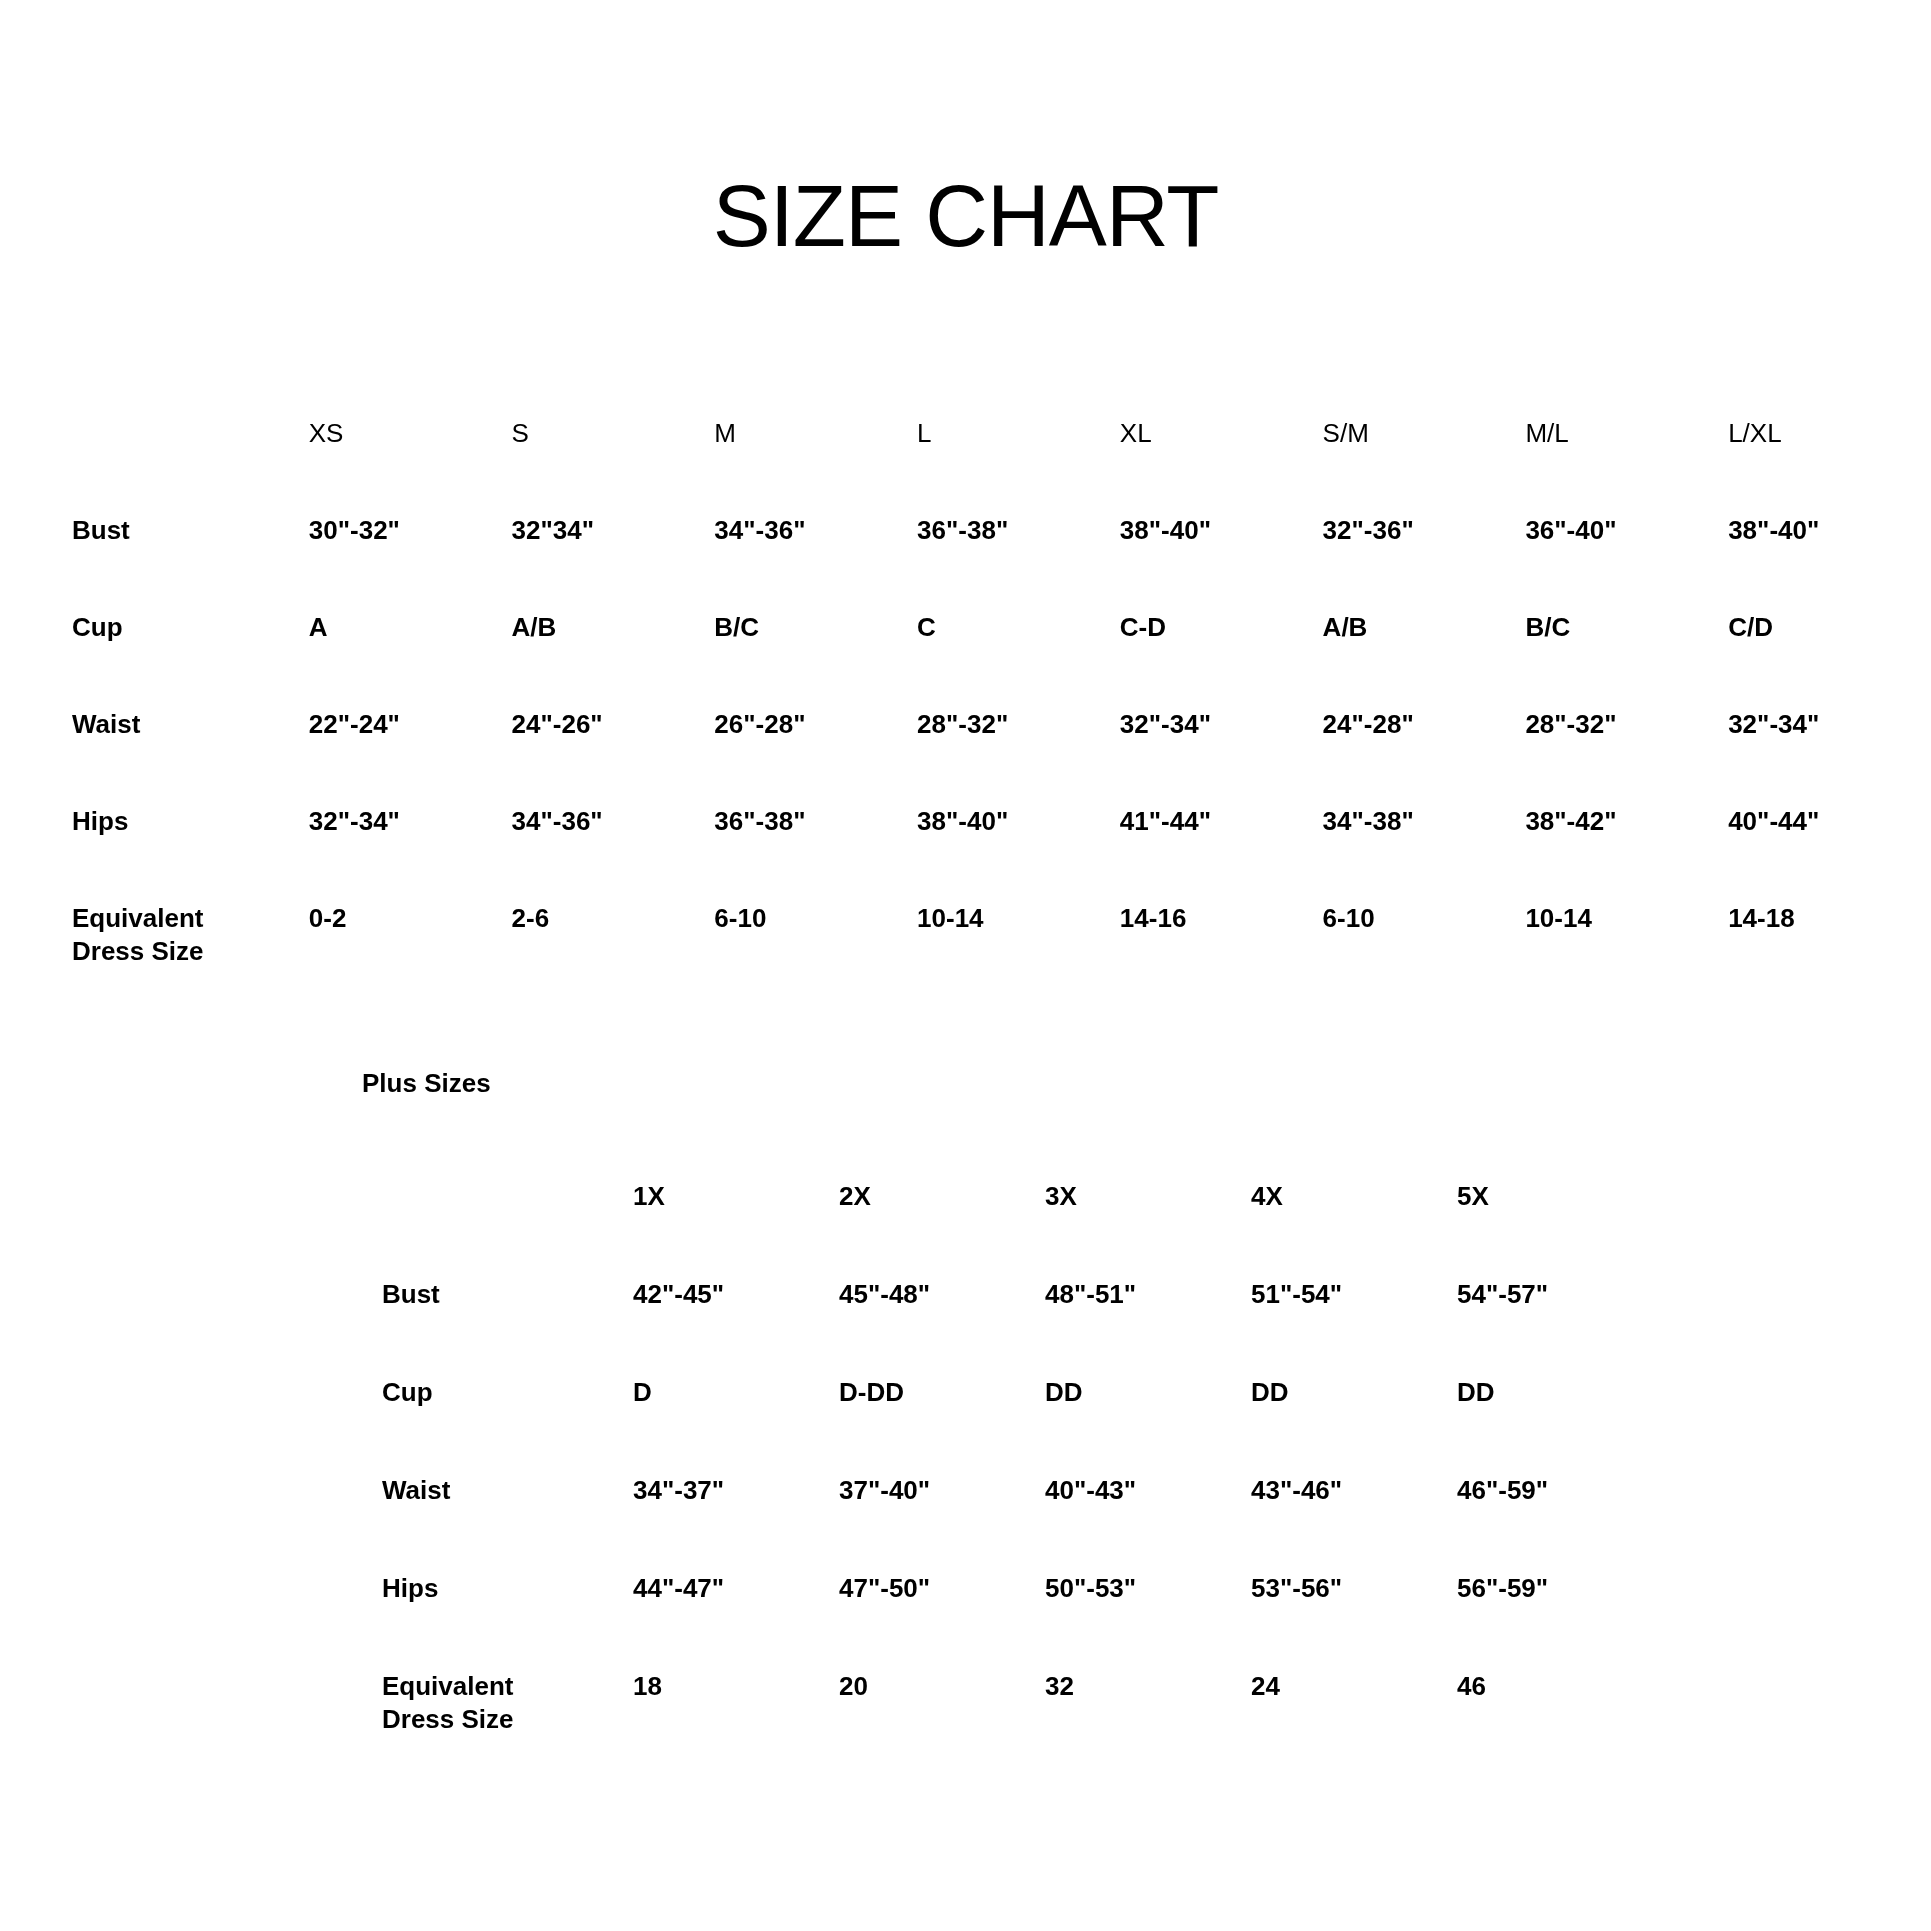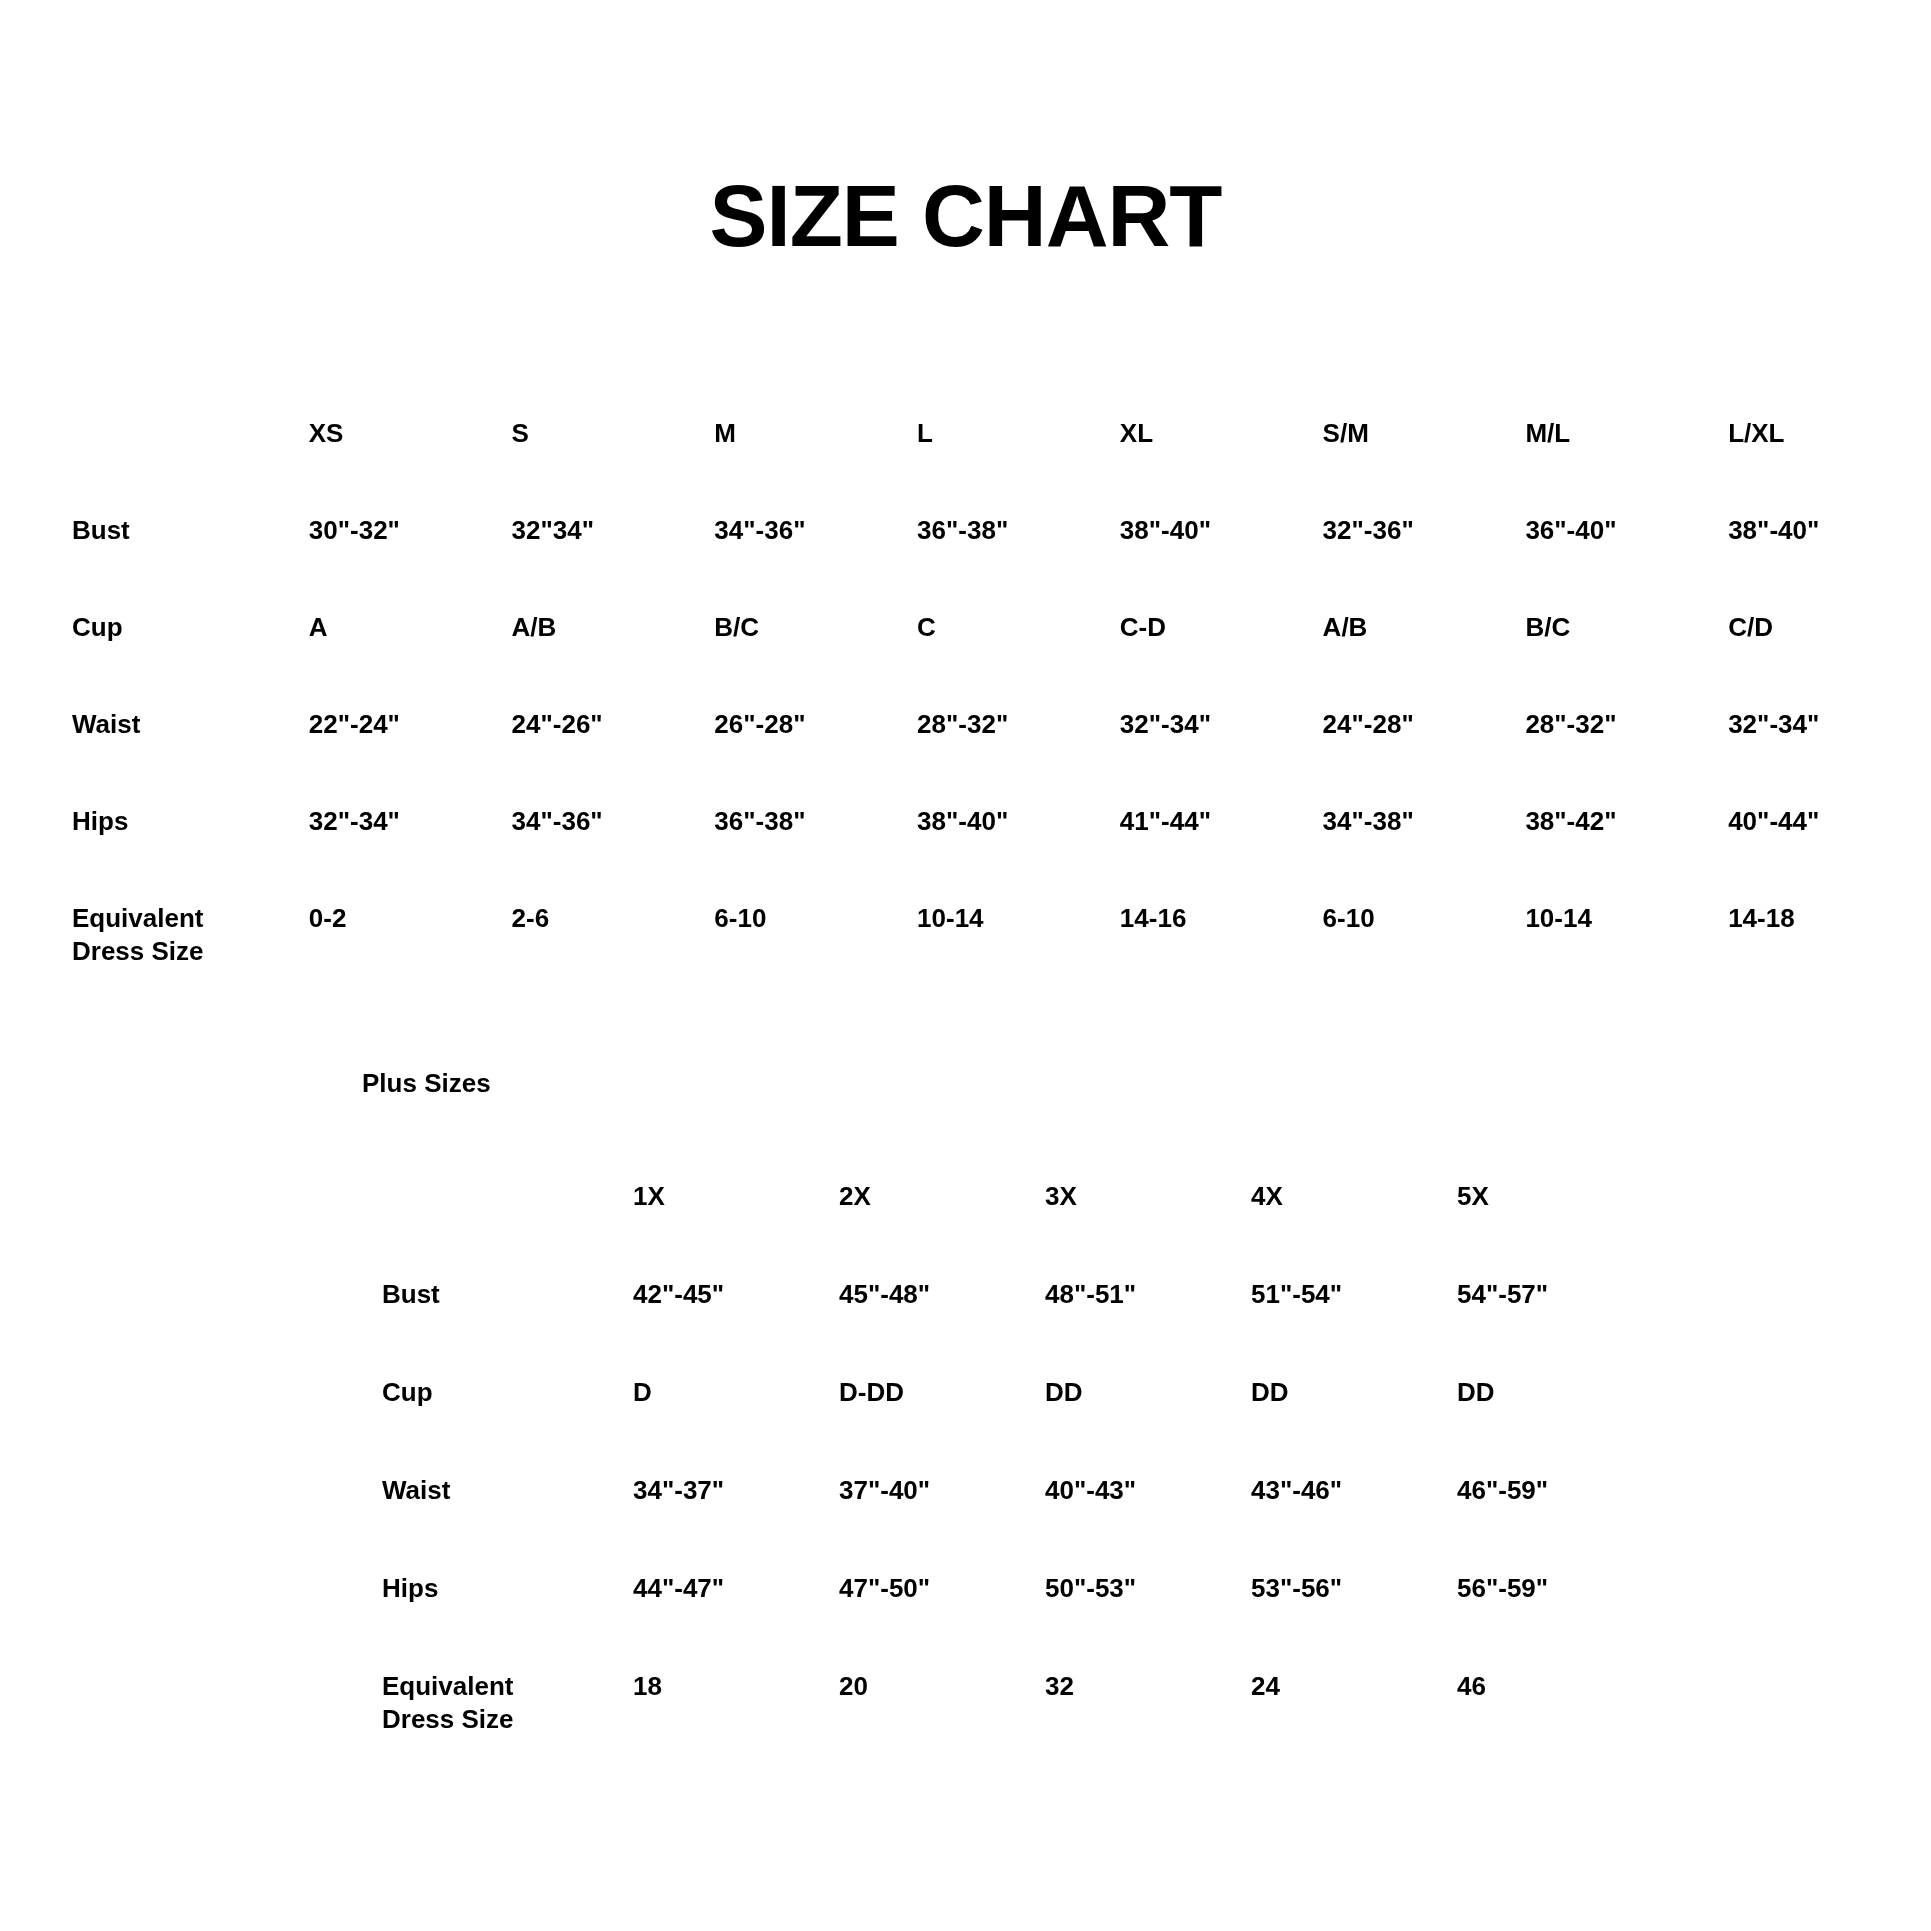--- a/index.html
+++ b/index.html
@@ -20,21 +20,21 @@
     height: 1931px;
     box-sizing: border-box;
   }
   .title {
     position: absolute;
     top: 172px;
     left: 0;
     width: 1931px;
     text-align: center;
     font-size: 87px;
-    font-weight: 700;
+    font-weight: 400;
     letter-spacing: -1px;
     line-height: 1;
   }
 
   
   table.chart {
     position: absolute;
     border-collapse: collapse;
     table-layout: fixed;
   }
@@ -56,21 +56,21 @@
     width: 237px;
   }
   #main-table .cell {
     width: 203px;
   }
   #main-table tr { height: 97px; }
   #main-table tr.head-row { height: 97px; }
   #main-table tr.tall { height: 126px; }
 
   #main-table .head-row td {
-    font-weight: bold;
+    font-weight: normal;
     font-size: 26px;
   }
 
   .plus-label {
     position: absolute;
     top: 1068px;
     left: 362px;
     font-size: 26px;
     font-weight: bold;
   }

